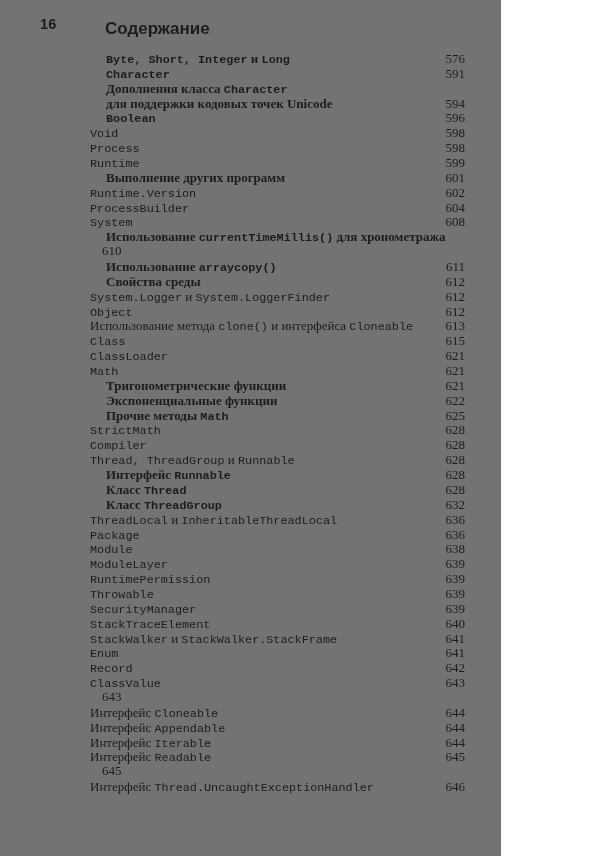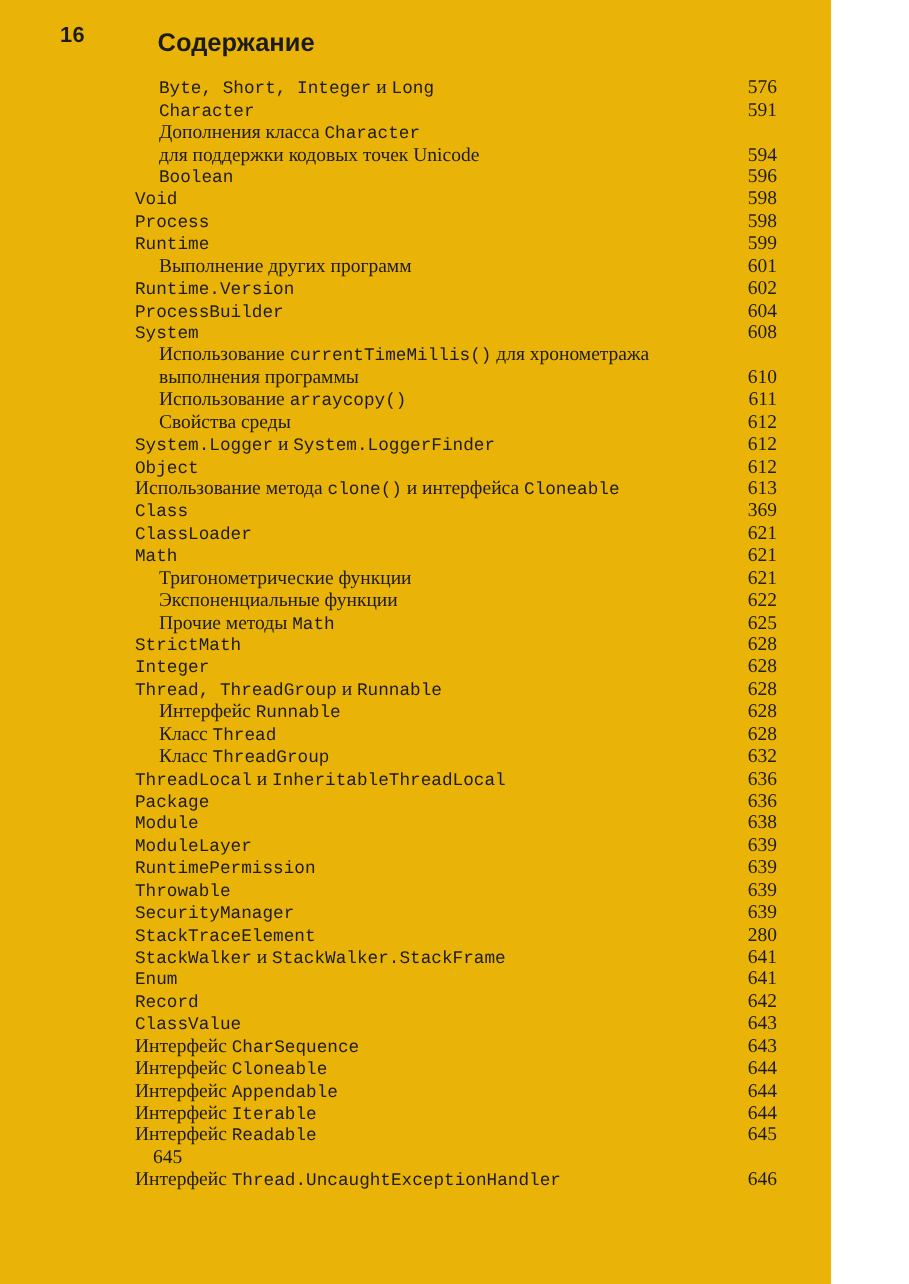--- a/index.html
+++ b/index.html
@@ -4,22 +4,22 @@
 <style>
   html, body { margin: 0; padding: 0; }
   body {
     width: 606px; height: 856px;
     background: #ffffff;
     font-family: "Liberation Serif", serif;
     color: #1c1c1c;
   }
   .page {
     position: relative;
-    width: 554px; height: 856px;
-    background: #eab308;
+    width: 501px; height: 856px;
+    background: #737373;
     overflow: hidden;
   }
   .page-number {
     position: absolute;
     left: 40px; top: 16px;
     font-family: "Liberation Sans", sans-serif;
     font-size: 14.5px;
     font-weight: 700;
     letter-spacing: 0.2px;
   }
@@ -37,21 +37,21 @@
   .row {
     display: flex;
     justify-content: space-between;
     align-items: baseline;
     height: 14.86px;
     line-height: 14.86px;
     white-space: pre;
     overflow: visible;
   }
   .row .title { flex: 0 1 auto; }
-  .row.lvl2 .title { padding-left: 16px; }
+  .row.lvl2 .title { padding-left: 16px; font-weight: bold; }
   .title .serif {
     font-family: "Liberation Serif", serif;
     font-size: 13px;
   }
   .title .mono {
     font-family: "Liberation Mono", monospace;
     font-size: 11.8px;
   }
   .pg {
     flex: 0 0 auto;
@@ -74,51 +74,51 @@
       <div class="row lvl2"><span class="title"><span class="serif">для поддержки кодовых точек Unicode</span></span><span class="pg">594</span></div>
       <div class="row lvl2"><span class="title"><span class="mono">Boolean</span></span><span class="pg">596</span></div>
       <div class="row lvl1"><span class="title"><span class="mono">Void</span></span><span class="pg">598</span></div>
       <div class="row lvl1"><span class="title"><span class="mono">Process</span></span><span class="pg">598</span></div>
       <div class="row lvl1"><span class="title"><span class="mono">Runtime</span></span><span class="pg">599</span></div>
       <div class="row lvl2"><span class="title"><span class="serif">Выполнение других программ</span></span><span class="pg">601</span></div>
       <div class="row lvl1"><span class="title"><span class="mono">Runtime.Version</span></span><span class="pg">602</span></div>
       <div class="row lvl1"><span class="title"><span class="mono">ProcessBuilder</span></span><span class="pg">604</span></div>
       <div class="row lvl1"><span class="title"><span class="mono">System</span></span><span class="pg">608</span></div>
       <div class="row lvl2"><span class="title"><span class="serif">Использование </span><span class="mono">currentTimeMillis()</span><span class="serif"> для хронометража</span></span><span class="pg"></span></div>
-      <div class="row lvl2"><span class="title"><span class="serif">выполнения программы</span></span><span class="pg">610</span></div>
+      <div class="row lvl2"><span class="pg">610</span></div>
       <div class="row lvl2"><span class="title"><span class="serif">Использование </span><span class="mono">arraycopy()</span></span><span class="pg">611</span></div>
       <div class="row lvl2"><span class="title"><span class="serif">Свойства среды</span></span><span class="pg">612</span></div>
       <div class="row lvl1"><span class="title"><span class="mono">System.Logger</span><span class="serif"> и </span><span class="mono">System.LoggerFinder</span></span><span class="pg">612</span></div>
       <div class="row lvl1"><span class="title"><span class="mono">Object</span></span><span class="pg">612</span></div>
       <div class="row lvl1"><span class="title"><span class="serif">Использование метода </span><span class="mono">clone()</span><span class="serif"> и интерфейса </span><span class="mono">Cloneable</span></span><span class="pg">613</span></div>
-      <div class="row lvl1"><span class="title"><span class="mono">Class</span></span><span class="pg">369</span></div>
+      <div class="row lvl1"><span class="title"><span class="mono">Class</span></span><span class="pg">615</span></div>
       <div class="row lvl1"><span class="title"><span class="mono">ClassLoader</span></span><span class="pg">621</span></div>
       <div class="row lvl1"><span class="title"><span class="mono">Math</span></span><span class="pg">621</span></div>
       <div class="row lvl2"><span class="title"><span class="serif">Тригонометрические функции</span></span><span class="pg">621</span></div>
       <div class="row lvl2"><span class="title"><span class="serif">Экспоненциальные функции</span></span><span class="pg">622</span></div>
       <div class="row lvl2"><span class="title"><span class="serif">Прочие методы </span><span class="mono">Math</span></span><span class="pg">625</span></div>
       <div class="row lvl1"><span class="title"><span class="mono">StrictMath</span></span><span class="pg">628</span></div>
-      <div class="row lvl1"><span class="title"><span class="mono">Integer</span></span><span class="pg">628</span></div>
+      <div class="row lvl1"><span class="title"><span class="mono">Compiler</span></span><span class="pg">628</span></div>
       <div class="row lvl1"><span class="title"><span class="mono">Thread, ThreadGroup</span><span class="serif"> и </span><span class="mono">Runnable</span></span><span class="pg">628</span></div>
       <div class="row lvl2"><span class="title"><span class="serif">Интерфейс </span><span class="mono">Runnable</span></span><span class="pg">628</span></div>
       <div class="row lvl2"><span class="title"><span class="serif">Класс </span><span class="mono">Thread</span></span><span class="pg">628</span></div>
       <div class="row lvl2"><span class="title"><span class="serif">Класс </span><span class="mono">ThreadGroup</span></span><span class="pg">632</span></div>
       <div class="row lvl1"><span class="title"><span class="mono">ThreadLocal</span><span class="serif"> и </span><span class="mono">InheritableThreadLocal</span></span><span class="pg">636</span></div>
       <div class="row lvl1"><span class="title"><span class="mono">Package</span></span><span class="pg">636</span></div>
       <div class="row lvl1"><span class="title"><span class="mono">Module</span></span><span class="pg">638</span></div>
       <div class="row lvl1"><span class="title"><span class="mono">ModuleLayer</span></span><span class="pg">639</span></div>
       <div class="row lvl1"><span class="title"><span class="mono">RuntimePermission</span></span><span class="pg">639</span></div>
       <div class="row lvl1"><span class="title"><span class="mono">Throwable</span></span><span class="pg">639</span></div>
       <div class="row lvl1"><span class="title"><span class="mono">SecurityManager</span></span><span class="pg">639</span></div>
-      <div class="row lvl1"><span class="title"><span class="mono">StackTraceElement</span></span><span class="pg">280</span></div>
+      <div class="row lvl1"><span class="title"><span class="mono">StackTraceElement</span></span><span class="pg">640</span></div>
       <div class="row lvl1"><span class="title"><span class="mono">StackWalker</span><span class="serif"> и </span><span class="mono">StackWalker.StackFrame</span></span><span class="pg">641</span></div>
       <div class="row lvl1"><span class="title"><span class="mono">Enum</span></span><span class="pg">641</span></div>
       <div class="row lvl1"><span class="title"><span class="mono">Record</span></span><span class="pg">642</span></div>
       <div class="row lvl1"><span class="title"><span class="mono">ClassValue</span></span><span class="pg">643</span></div>
-      <div class="row lvl1"><span class="title"><span class="serif">Интерфейс </span><span class="mono">CharSequence</span></span><span class="pg">643</span></div>
+      <div class="row lvl1"><span class="pg">643</span></div>
       <div class="row lvl1"><span class="title"><span class="serif">Интерфейс </span><span class="mono">Cloneable</span></span><span class="pg">644</span></div>
       <div class="row lvl1"><span class="title"><span class="serif">Интерфейс </span><span class="mono">Appendable</span></span><span class="pg">644</span></div>
       <div class="row lvl1"><span class="title"><span class="serif">Интерфейс </span><span class="mono">Iterable</span></span><span class="pg">644</span></div>
       <div class="row lvl1"><span class="title"><span class="serif">Интерфейс </span><span class="mono">Readable</span></span><span class="pg">645</span></div>
       <div class="row lvl1"><span class="pg">645</span></div>
       <div class="row lvl1"><span class="title"><span class="serif">Интерфейс </span><span class="mono">Thread.UncaughtExceptionHandler</span></span><span class="pg">646</span></div>
     </div>
 </div>
 
 </body></html>

